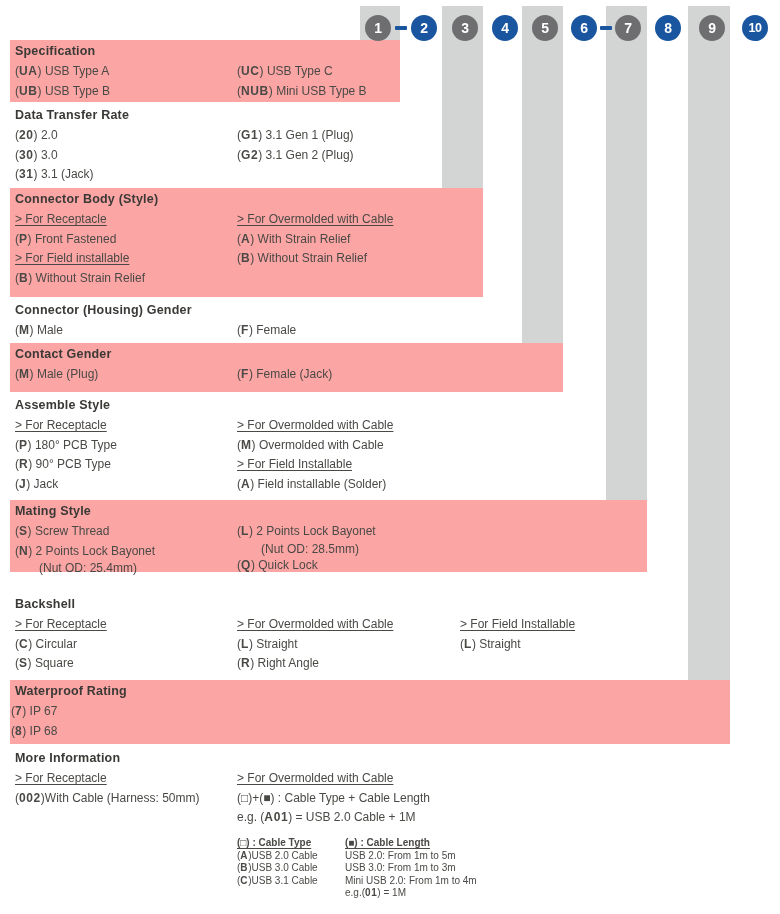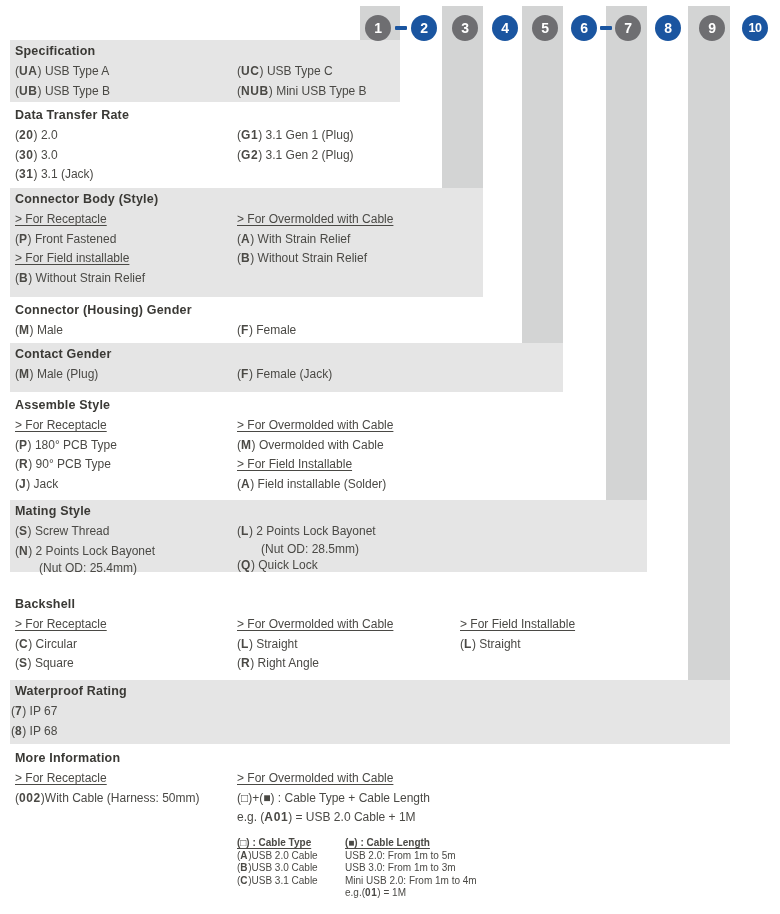--- a/index.html
+++ b/index.html
@@ -15,21 +15,21 @@
   .circle{
     position:absolute;top:15px;width:26px;height:26px;border-radius:50%;
     color:#ffffff;font-weight:700;font-size:14px;line-height:26px;text-align:center;
     z-index:3;letter-spacing:-0.5px;
   }
   .circle.gray{background:#6e6e71;}
   .circle.blue{background:#1a55a0;}
   .dash{position:absolute;top:26px;height:4px;width:12px;background:#1a55a0;z-index:3;border-radius:1px;}
 
   .section{position:absolute;left:10px;z-index:1;box-sizing:border-box;}
-  .section.gray{background:#e5e5e5;}
+  .section.gray{background:#fca5a5;}
   .sec-heading{
     position:absolute;left:5px;top:4px;
     font-size:12.5px;font-weight:700;color:#3a3935;letter-spacing:.2px;white-space:nowrap;
   }
   .col{position:absolute;top:22px;}
   .row{font-size:12px;line-height:19.5px;color:#4a4945;white-space:nowrap;}
   .row.link{text-decoration:underline;text-underline-offset:2px;}
   .code{font-weight:400;}
   .code b{font-weight:700;letter-spacing:.6px;}
   .sub{display:block;font-size:12px;line-height:14px;padding-left:24px;white-space:nowrap;}

